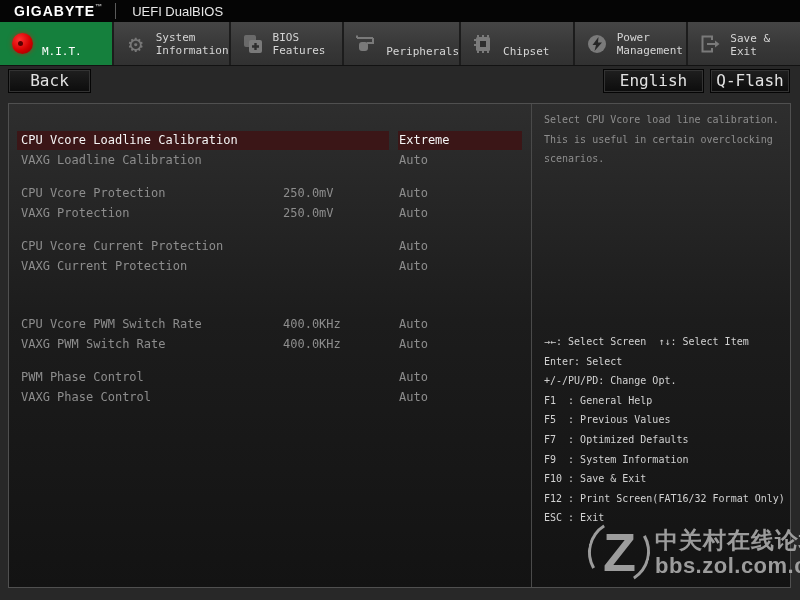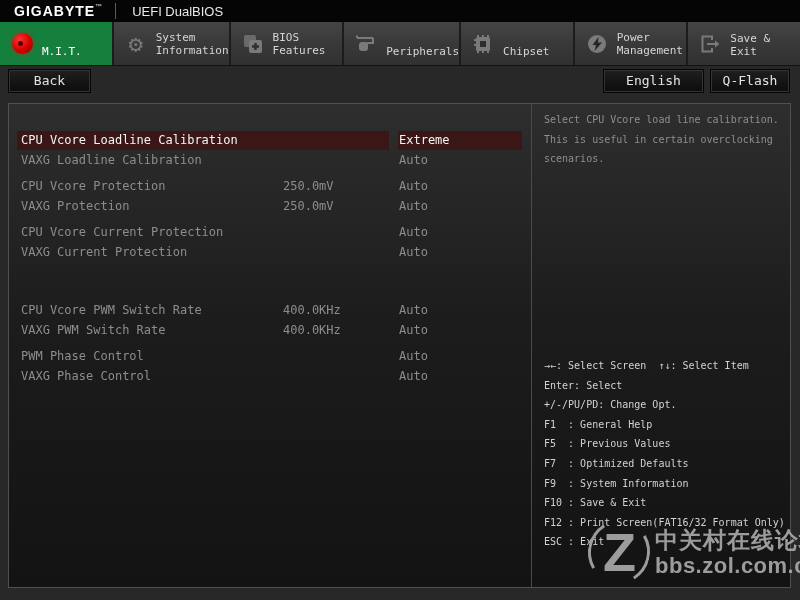--- a/index.html
+++ b/index.html
@@ -32,50 +32,50 @@
              background:radial-gradient(circle at 36% 32%, #ff3030, #d40000 55%, #8f0000 95%);
              box-shadow:0 0 5px rgba(255,0,0,.55); position:relative; }
   .mit-dot::after { content:""; position:absolute; left:6px; top:8px; width:5px; height:5px;
                     border-radius:50%; background:#5a0000; }
   .gear-glyph { font-size:24px; color:#787878; line-height:24px; }
 
   
   .subbar { position:absolute; left:0; top:66px; width:800px; height:37px; background:#282828; }
   .btn { position:absolute; top:3px; height:24px; background:linear-gradient(180deg,#1f1f1f,#0c0c0c);
          border:1px solid #050505; box-shadow:inset 0 0 0 1px #333; color:#e2e2e2;
-         font-family:"DejaVu Sans Mono", monospace; font-size:13px; text-align:center;
+         font-family:"DejaVu Sans Mono", monospace; font-size:16px; text-align:center;
          line-height:22px; cursor:pointer; }
   .btn-back { left:8px; width:83px; }
   .btn-english { right:96px; width:101px; }
   .btn-qflash { right:10px; width:80px; }
 
   
   .panel { position:absolute; left:8px; top:103px; width:783px; height:485px;
            border:1px solid #505050;
            background:linear-gradient(180deg,#2e2e2e 0%, #1c1c1c 45%, #131313 100%); }
   .list { position:absolute; left:0; top:0; width:521px; padding-top:27px; }
-  .group { margin-top:7px; }
+  .group { margin-top:14px; }
   .group.first { margin-top:0; }
   .group.big-gap { margin-top:39px; }
   .srow { height:19.5px; display:flex; align-items:center; padding-left:12px;
           font-size:12px; color:#8d8d8d; cursor:pointer; }
   .c-label { flex:0 0 262px; height:19px; line-height:19px; white-space:nowrap; }
   .c-mid   { flex:0 0 106px; height:19px; line-height:19px; margin-right:9px; white-space:nowrap; }
   .c-val   { flex:0 0 124px; height:19px; line-height:19px; padding-left:1px; white-space:nowrap; }
   .srow.selected { color:#f5f5f5; }
   .srow.selected .c-label, .srow.selected .c-mid { background:#3b1617; }
   .srow.selected .c-label { box-shadow:-4px 0 0 #3b1617; }
   .srow.selected .c-val { background:#3b1617; }
 
   
   .side { position:absolute; left:522px; top:0; width:260px; height:483px;
           border-left:1px solid #4a4a4a;padding-left:15px; }
   .help { position:absolute; left:12px; top:6px; right:4px; font-size:10px; color:#8e8e8e; }
   .help div { height:19.5px; line-height:19.5px; white-space:nowrap; }
-  .keys { position:absolute; left:12px; top:252px; right:2px; font-size:10px; color:#d2d2d2; }
+  .keys { position:absolute; left:12px; top:228px; right:2px; font-size:10px; color:#d2d2d2; }
   .keys div { height:19.6px; line-height:19.6px; white-space:pre; }
 
   
   .watermark { position:absolute; left:588px; top:520px; display:flex; align-items:center;
                z-index:5; color:rgba(168,168,168,.92); pointer-events:none; }
   .wm-z { width:62px; height:64px; border-radius:50%; border:3px solid transparent;
           border-left-color:rgba(168,168,168,.92); border-right-color:rgba(168,168,168,.92);
           display:flex; align-items:center; justify-content:center; transform:rotate(14deg); flex:0 0 62px; }
   .wm-z span { font-family:"Liberation Sans", sans-serif; font-weight:bold; font-size:54px;
                line-height:54px; transform:rotate(-14deg); }

